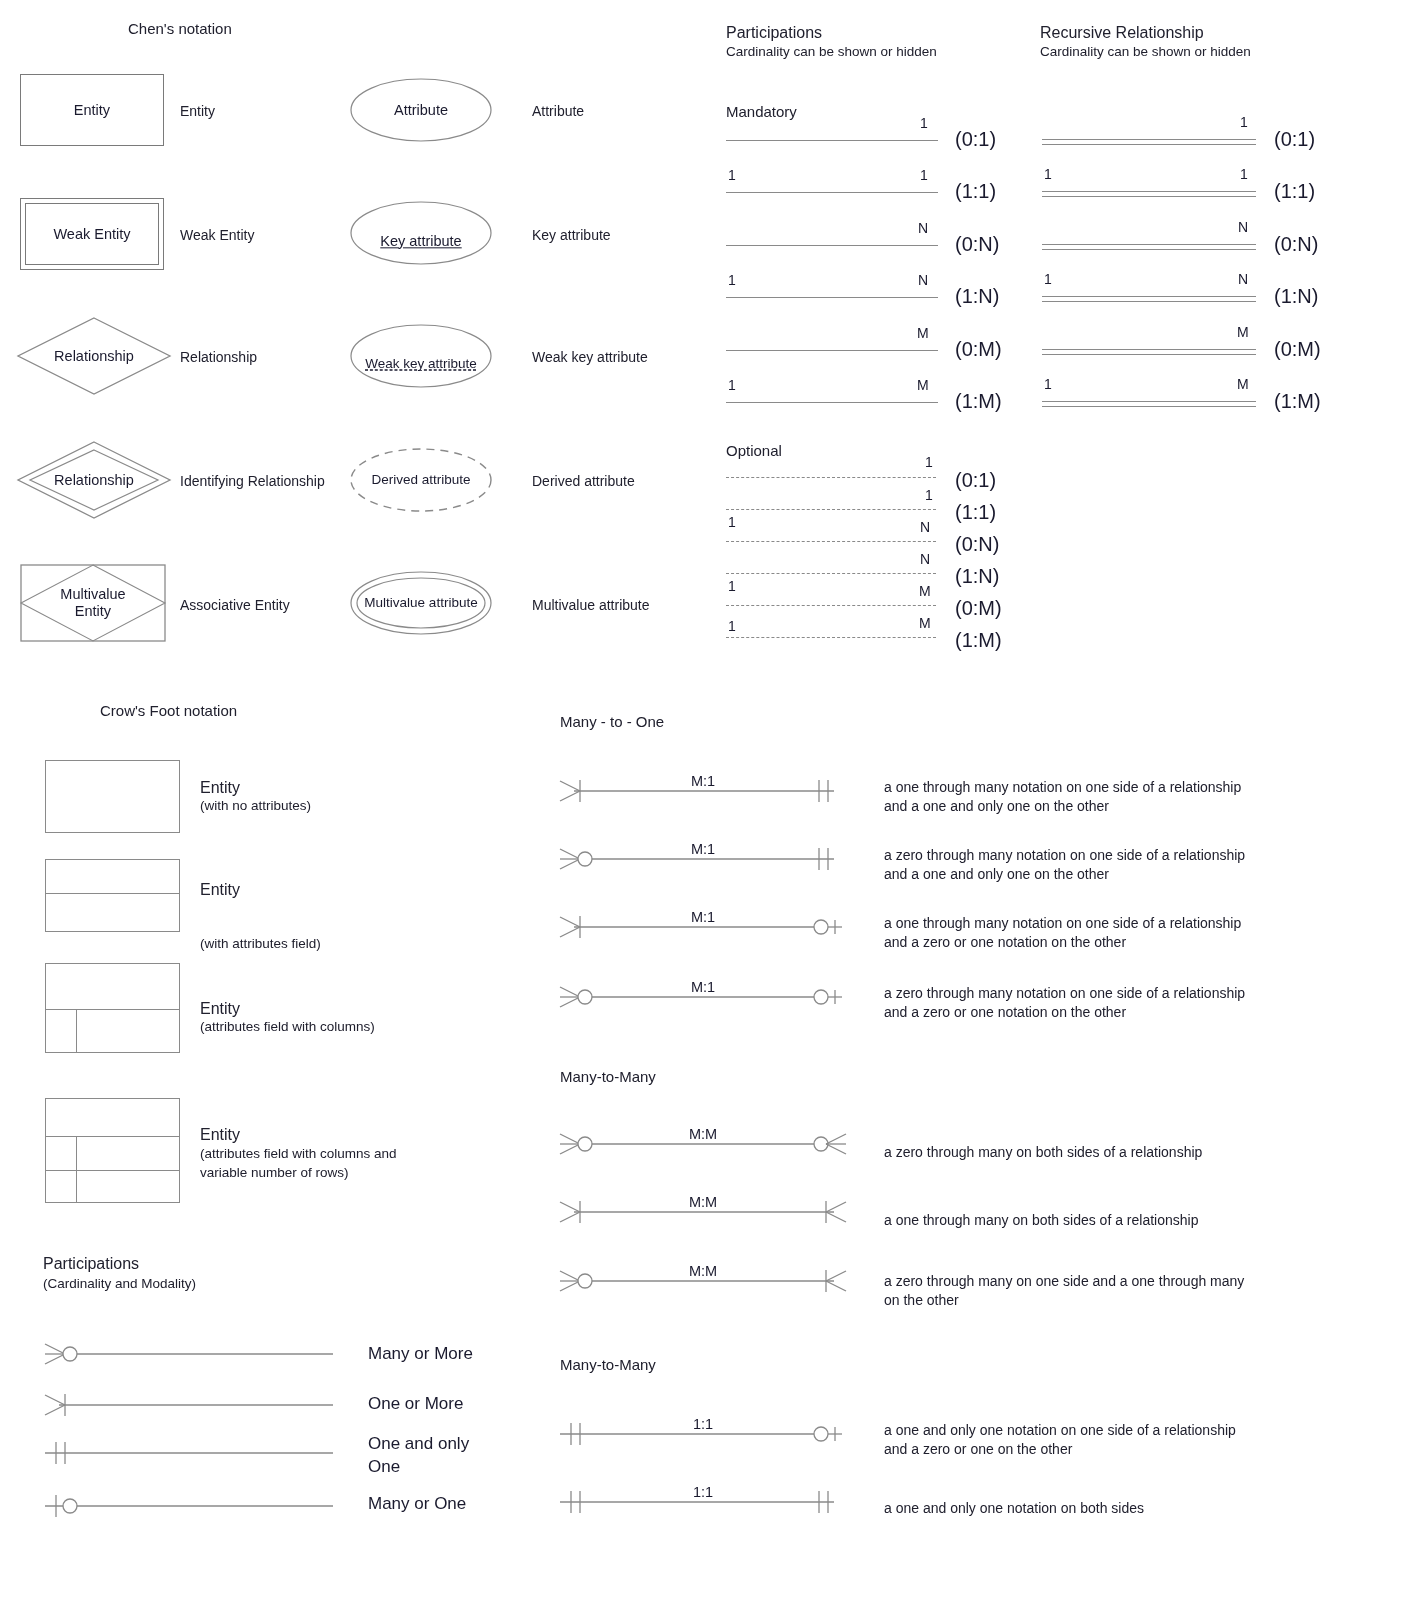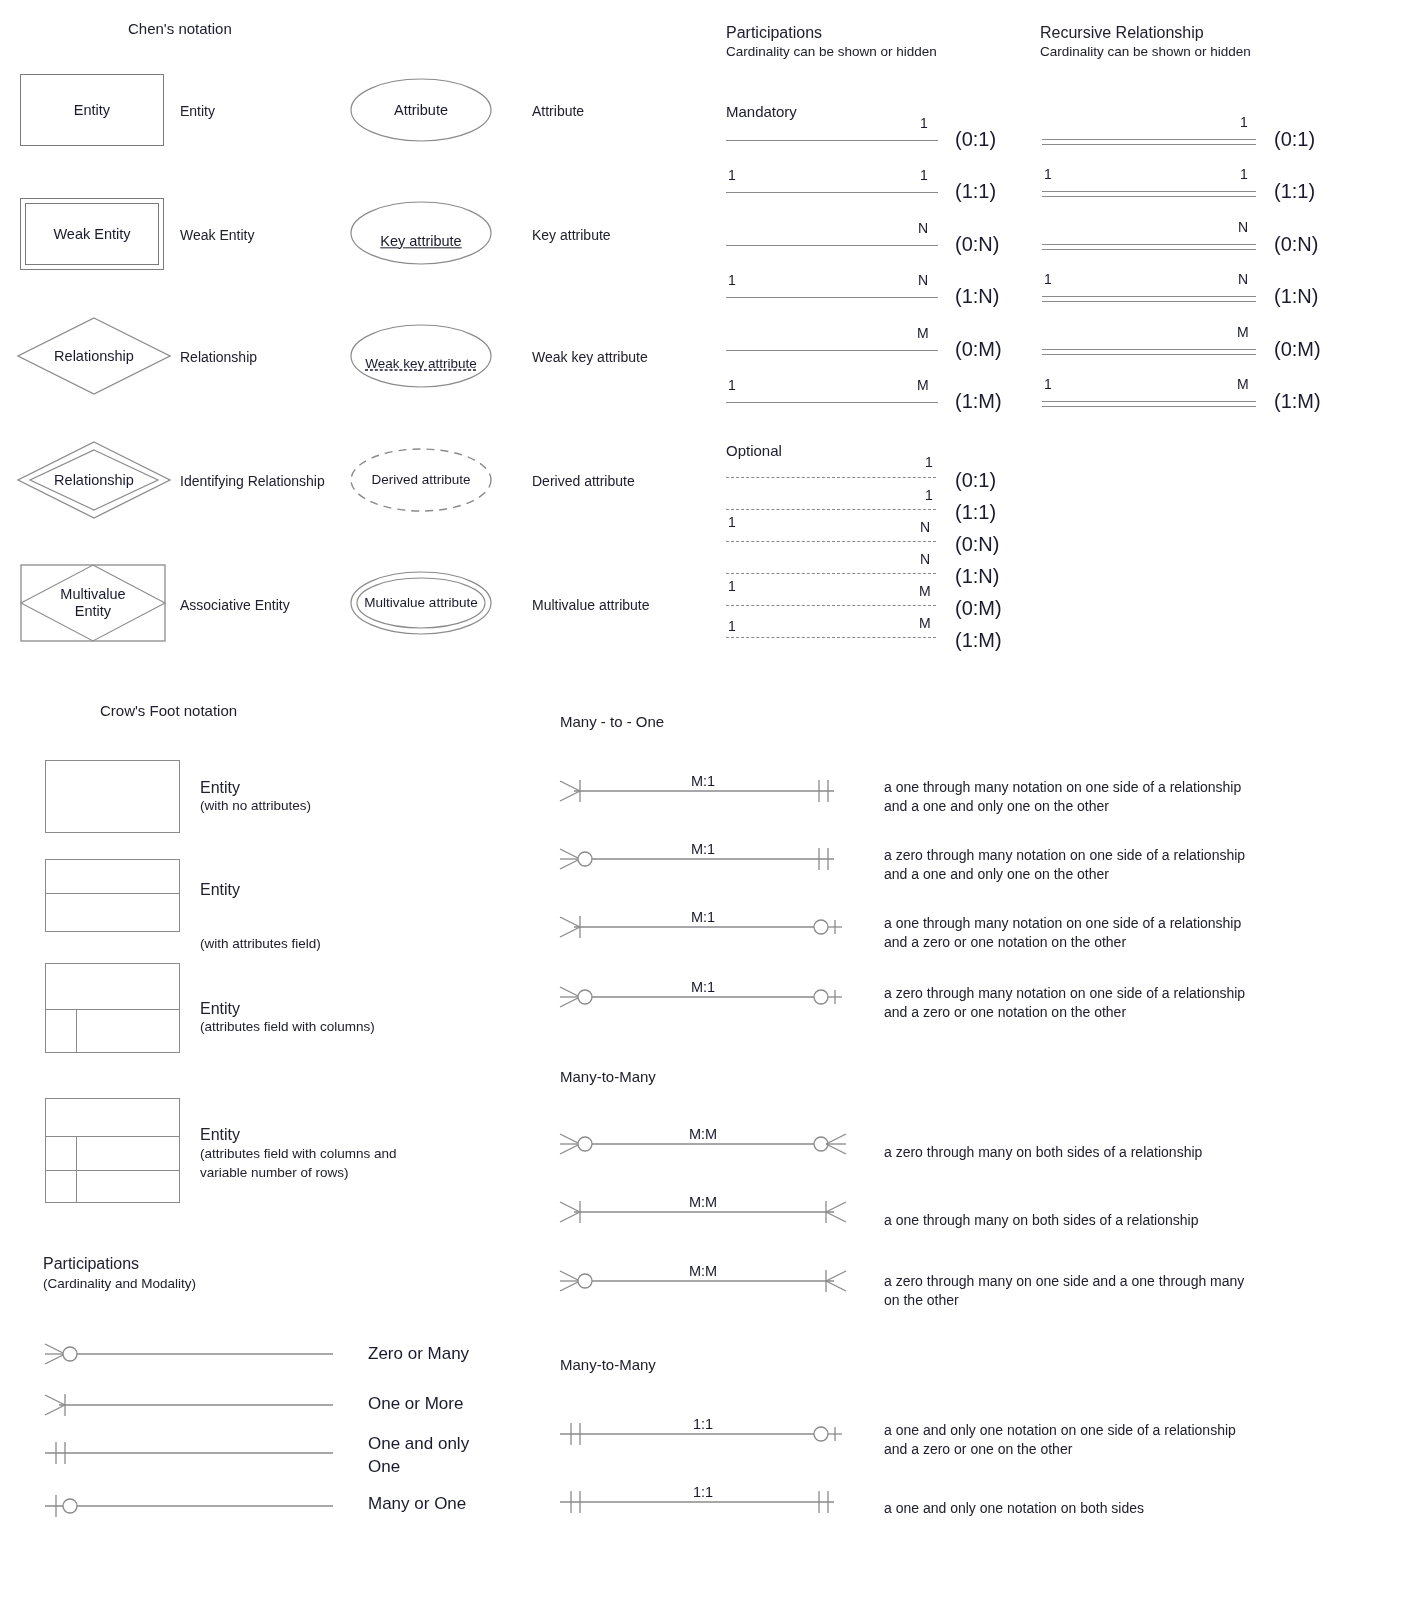--- a/index.html
+++ b/index.html
@@ -303,21 +303,21 @@
 
 <div class="svgbox" style="left:43px; top:1338px;">
   <svg width="290" height="32" viewBox="0 0 290 32">
     <line x1="22" y1="16" x2="290" y2="16" stroke="#8a8a8a" stroke-width="1.3"></line>
     <line x1="2" y1="6" x2="22" y2="16" stroke="#8a8a8a" stroke-width="1.3"></line>
     <line x1="2" y1="26" x2="22" y2="16" stroke="#8a8a8a" stroke-width="1.3"></line>
     <line x1="2" y1="16" x2="22" y2="16" stroke="#8a8a8a" stroke-width="1.3"></line>
     <circle cx="27" cy="16" r="7" fill="#fff" stroke="#8a8a8a" stroke-width="1.3"></circle>
   </svg>
 </div>
-<div class="abs" style="left:368px; top:1344px; font-size:17px;">Zero or Many</div>
+<div class="abs" style="left:368px; top:1344px; font-size:17px;">Many or More</div>
 
 <div class="svgbox" style="left:43px; top:1389px;">
   <svg width="290" height="32" viewBox="0 0 290 32">
     <line x1="16" y1="16" x2="290" y2="16" stroke="#8a8a8a" stroke-width="1.3"></line>
     <line x1="2" y1="6" x2="22" y2="16" stroke="#8a8a8a" stroke-width="1.3"></line>
     <line x1="2" y1="26" x2="22" y2="16" stroke="#8a8a8a" stroke-width="1.3"></line>
     <line x1="22" y1="5" x2="22" y2="27" stroke="#8a8a8a" stroke-width="1.3"></line>
   </svg>
 </div>
 <div class="abs" style="left:368px; top:1394px; font-size:17px;">One or More</div>

